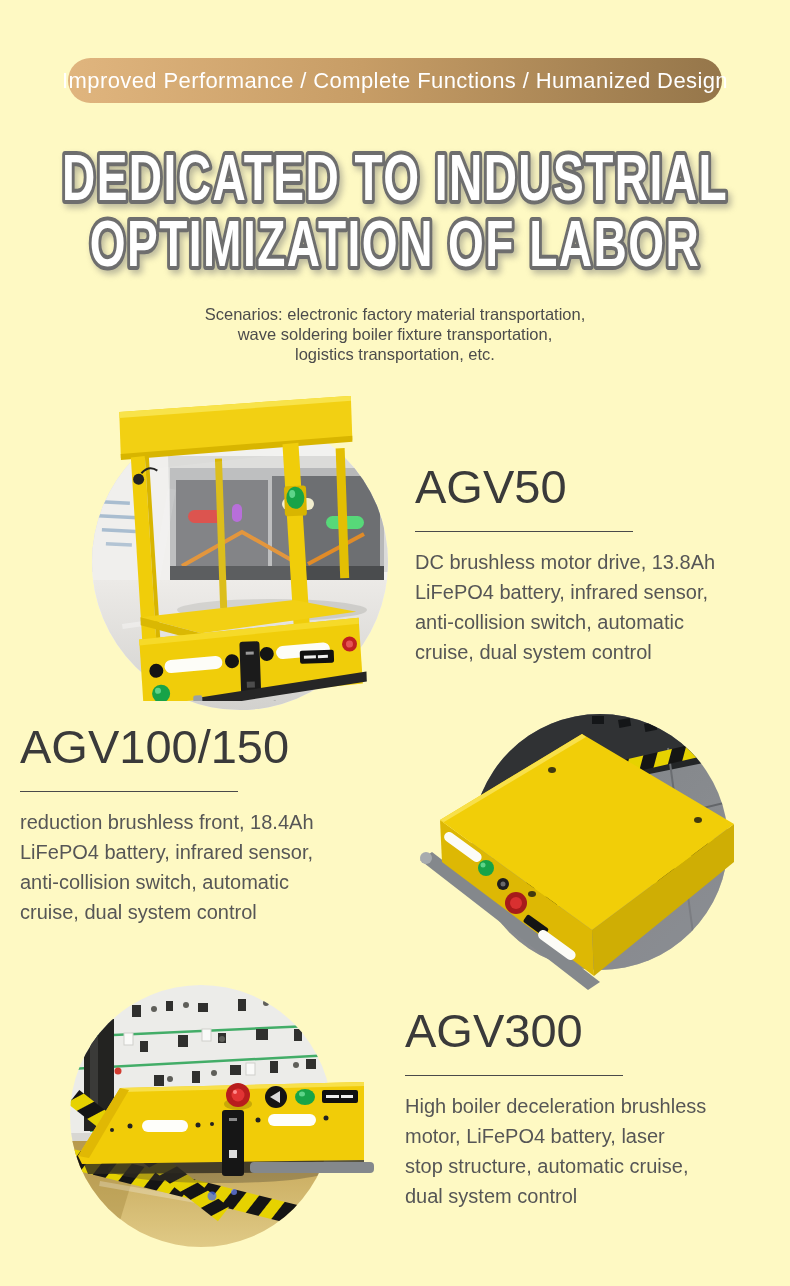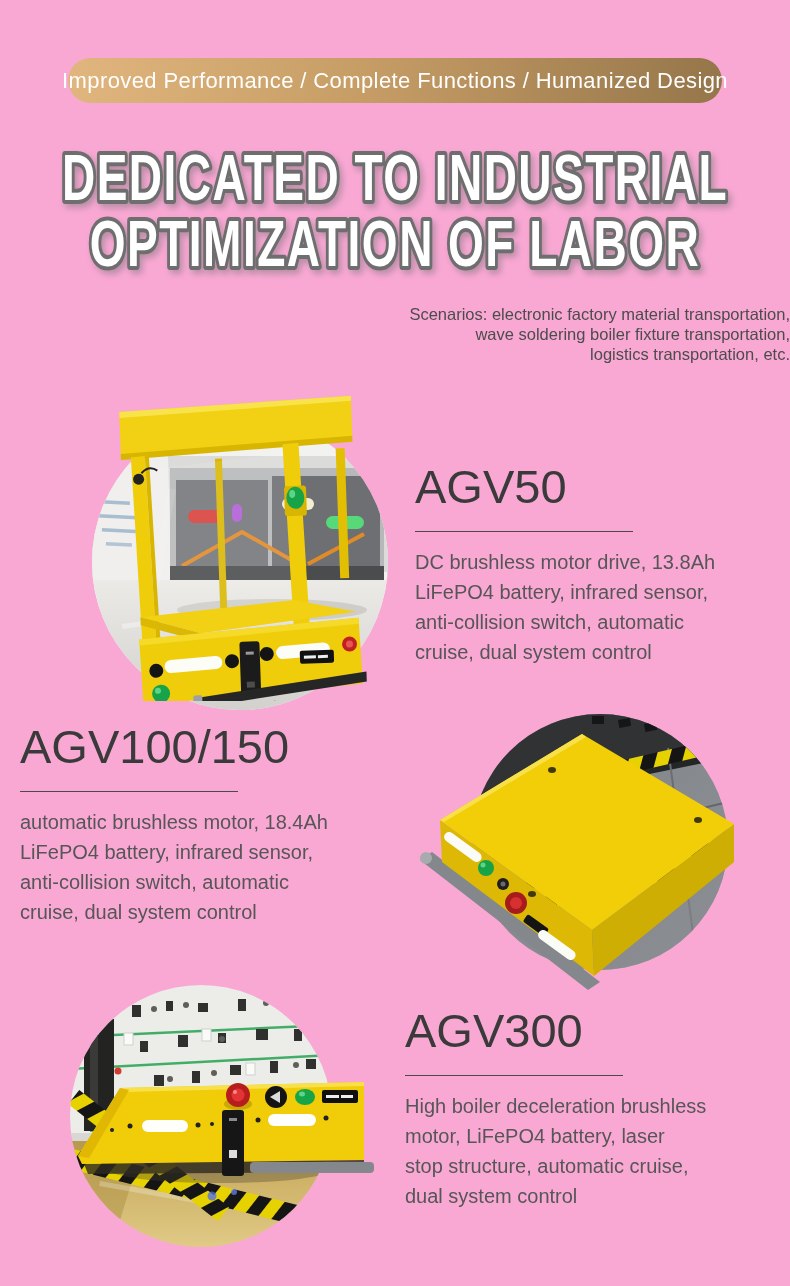--- a/index.html
+++ b/index.html
@@ -1,32 +1,32 @@
 <!DOCTYPE html>
 <html><head>
 <meta charset="utf-8">
 <style>
   html,body{margin:0;padding:0;}
   body{background:#e6e6e4;font-family:"Liberation Sans", sans-serif;}
-  .page{position:relative;width:790px;height:1286px;margin:0 auto;background:#f9a8d4;overflow:hidden;}
+  .page{position:relative;width:790px;height:1286px;margin:0 auto;background:#fef9c3;overflow:hidden;}
 
   
   .banner{position:absolute;left:68px;top:58px;width:654px;height:45px;border-radius:23px;
           background:linear-gradient(90deg,#e0b57e 0%,#c79d66 45%,#95764a 100%);
           display:flex;align-items:center;justify-content:center;}
   .banner span{color:#ffffff;font-size:22px;letter-spacing:.4px;white-space:nowrap;}
 
   
   .headline{position:absolute;left:0;top:142px;width:790px;height:152px;
             filter:drop-shadow(3px 4px 3px rgba(110,110,110,.45));}
   .headline text{font-family:"Liberation Sans",sans-serif;font-weight:bold;font-size:64px;
                  letter-spacing:2px;fill:#ffffff;stroke:#6e6e6e;stroke-width:8;
                  paint-order:stroke;stroke-linejoin:round;text-anchor:middle;}
 
-  .scenarios{position:absolute;left:0;top:304px;width:790px;text-align:right;
+  .scenarios{position:absolute;left:0;top:304px;width:790px;text-align:center;
              color:#4c4c4c;font-size:16.5px;line-height:20px;}
   .scenarios span{display:block;}
 
   
   .info h2{margin:0;font-size:47px;font-weight:400;color:#3a3a3a;line-height:1.08;letter-spacing:0;}
   .divider{width:218px;border-top:1px solid #4a4a4a;margin-top:18px;}
   .desc{margin:15px 0 0 0;font-size:20px;line-height:30px;color:#565656;}
   .desc span{display:block;white-space:nowrap;}
   .info{position:absolute;}
   .info-agv50{left:415px;top:462px;}
@@ -162,21 +162,21 @@
       <span>LiFePO4 battery, infrared sensor,</span>
       <span>anti-collision switch, automatic</span>
       <span>cruise, dual system control</span>
     </p>
   </div>
 
   <div class="info info-agv100">
     <h2>AGV100/150</h2>
     <div class="divider"></div>
     <p class="desc">
-      <span>automatic brushless motor, 18.4Ah</span>
+      <span>reduction brushless front, 18.4Ah</span>
       <span>LiFePO4 battery, infrared sensor,</span>
       <span>anti-collision switch, automatic</span>
       <span>cruise, dual system control</span>
     </p>
   </div>
 
   <div class="circle c2">
     <svg width="256" height="256" viewBox="0 0 256 256">
       <defs>
         <linearGradient id="s2g" x1="0" y1="0" x2="1" y2="1">

